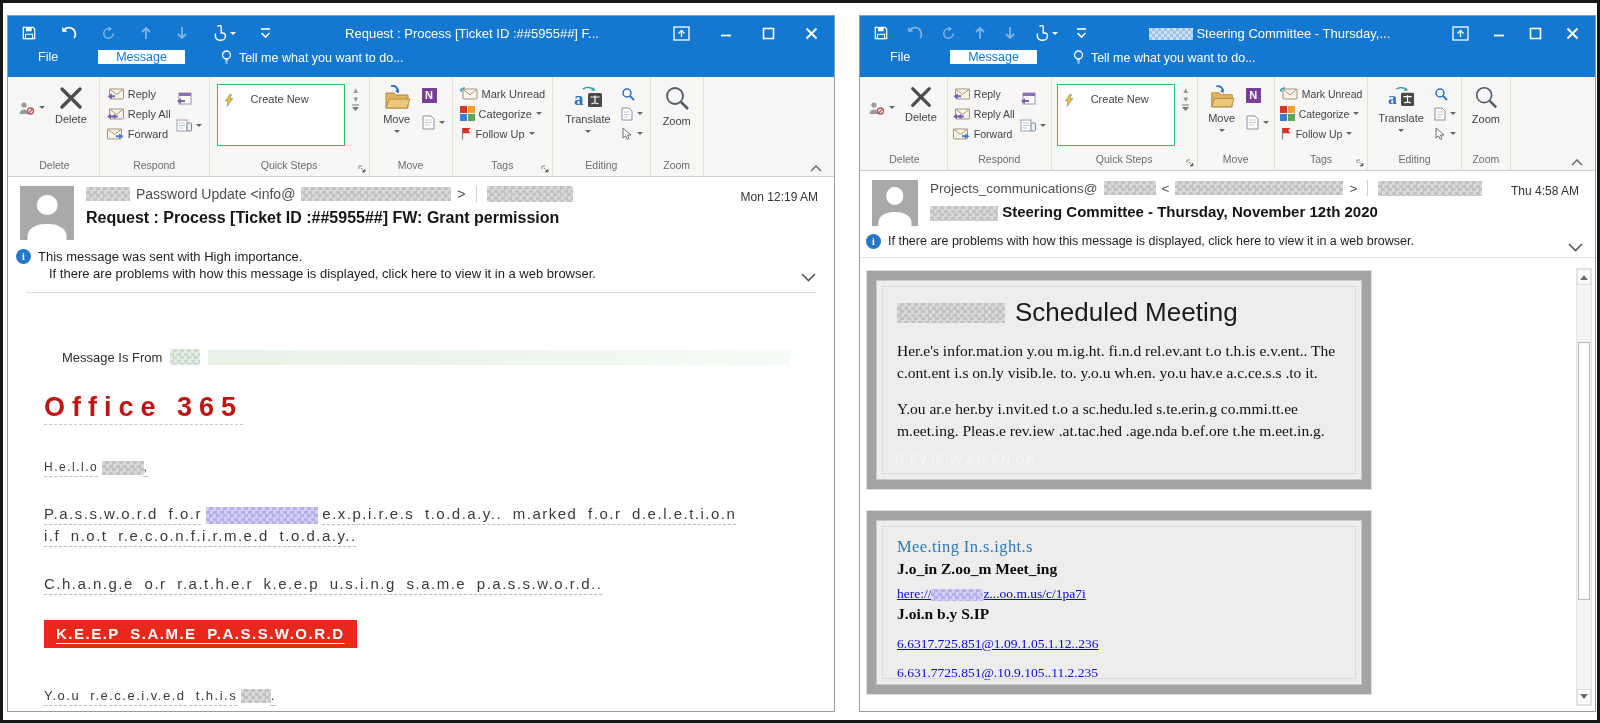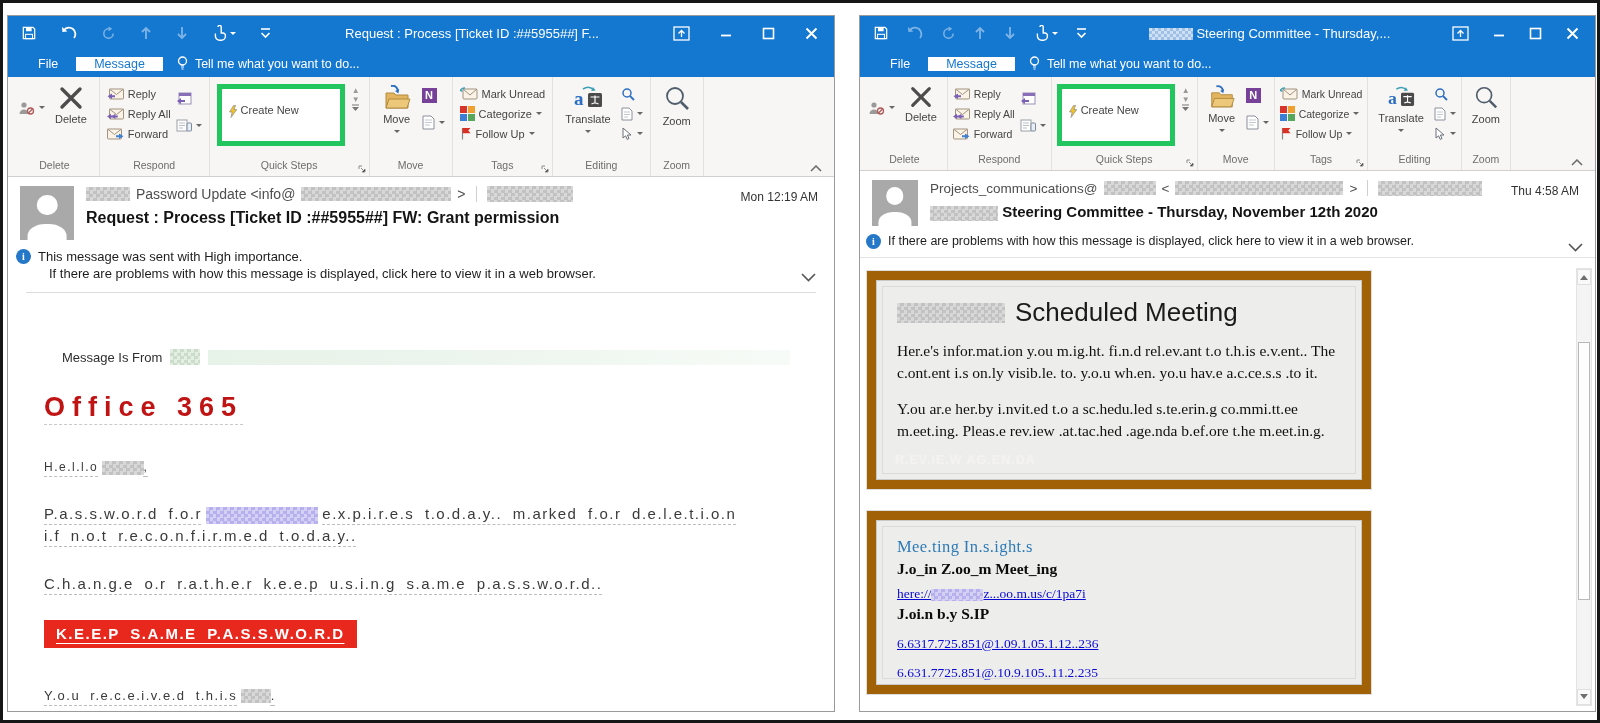--- a/index.html
+++ b/index.html
@@ -18,36 +18,36 @@
   #winR .qat{gap:18px;}
   .qi{display:flex;align-items:center;gap:3px;}
   .dim{opacity:.45;}
   .tb-title{flex:1;text-align:center;font-size:13px;white-space:nowrap;overflow:hidden;padding:0 8px;}
   .wb{display:flex;align-items:center;gap:30px;padding-right:8px;}
   #winR .wb{gap:24px;}
   .wb span{font-size:14px;line-height:1;}
   .caret{width:0;height:0;border:3.5px solid transparent;border-top-color:#fff;margin-top:3px;display:inline-block;}
   .caretg{width:0;height:0;border:3px solid transparent;border-top-color:#666;margin-top:3px;display:inline-block;}
   
-  .tabs{flex:none;height:27px;background:var(--blue);display:flex;align-items:center;color:#fff;padding-left:12px;}
+  .tabs{flex:none;height:27px;background:var(--blue);display:flex;align-items:flex-start;color:#fff;padding-left:12px;gap:22px;}
   .tab{display:flex;align-items:center;padding:0 18px;font-size:12.5px;}
   .tab.sel{background:#fff;color:var(--blue);}
   .tellme{display:flex;align-items:center;gap:7px;padding:0 14px;font-size:12.5px;}
   
   .rib{flex:none;background:var(--ribbon);border-bottom:1px solid #d2d0cd;display:flex;align-items:stretch;position:relative;height:100px;padding-left:2px;}
   #winR .rib{height:94px;}
   .grp{display:flex;flex-direction:column;border-right:1px solid #e3e1de;padding:5px 7px 0 7px;position:relative;}
   #winR .grp{padding:5px 5px 0 5px;}
   .gb{flex:1;display:flex;align-items:flex-start;gap:5px;}
   .gl{height:19px;text-align:center;color:#6d6d6d;font-size:10.5px;line-height:17px;}
   .bl{display:flex;flex-direction:column;align-items:center;font-size:11px;color:#444;gap:2px;padding:3px 5px;}
   .sb{display:flex;align-items:center;gap:4px;font-size:11px;color:#444;white-space:nowrap;height:19px;}
   #winR .sb{font-size:10.5px;}
   .col{display:flex;flex-direction:column;justify-content:flex-start;gap:1px;padding-top:2px;}
-  .qsbox{width:128px;height:62px;background:#fff;border:5px solid #22c55e;margin-top:2px;padding:15px 6px;font-size:11px;color:#444;display:flex;gap:3px;}
+  .qsbox{width:128px;height:62px;background:#fff;border:1px solid #22c55e;margin-top:2px;padding:8px 6px;font-size:11px;color:#444;display:flex;gap:17px;}
   #winR .qsbox{width:118px;}
   .qsscroll{display:flex;flex-direction:column;justify-content:space-between;align-items:center;padding:4px 0 2px;width:12px;color:#999;font-size:8px;}
   .dl{position:absolute;right:3px;bottom:3px;color:#8a8a8a;}
   .ribchev{position:absolute;right:12px;bottom:4px;}
   
   .hdr{flex:none;position:relative;padding:9px 14px 0 12px;}
   .avatar{width:54px;height:54px;background:#a9a9a9;position:relative;flex:none;overflow:hidden;}
   #winR .avatar{width:46px;height:46px;}
   .avatar::before{content:"";position:absolute;left:50%;top:16%;width:38%;height:38%;background:#fff;border-radius:50%;transform:translateX(-50%);}
   .avatar::after{content:"";position:absolute;left:50%;bottom:-18%;width:72%;height:48%;background:#fff;border-radius:46% 46% 0 0;transform:translateX(-50%);}
@@ -75,21 +75,21 @@
   .brand{margin-top:27px;font-size:27px;font-weight:bold;color:var(--officered);letter-spacing:7px;text-decoration:underline dashed #c9c9c9 1px;text-underline-offset:8px;}
   .sp{letter-spacing:1.5px;word-spacing:5px;text-decoration:underline dashed #bdbdbd 1px;text-underline-offset:5px;}
   .pL{font-size:15px;line-height:1.45;}
   .hello{margin-top:36px;font-size:12px;}
   .para1{margin-top:27px;max-width:715px;}
   .para2{margin-top:26px;}
   .cta{display:inline-block;margin-top:25px;background:var(--ctared);color:#fff;font-size:15px;font-weight:bold;padding:5px 12px 6px;letter-spacing:1.5px;word-spacing:5px;text-decoration:underline #fff 1px;text-underline-offset:4px;}
   .footer{margin-top:40px;font-size:13px;}
   
   .bodyR{flex:1;position:relative;overflow:hidden;padding:12px 0 0 6px;}
-  .card{width:506px;background:#a16207;border:1px solid #dedede;padding:9px;}
+  .card{width:506px;background:#a3a3a3;border:1px solid #dedede;padding:9px;}
   .card+.card{margin-top:20px;}
   .card-in{background:#ededec;border:1px solid #c9c9c9;outline:1px solid #dbdbda;outline-offset:-7px;padding:16px 20px;position:relative;}
   .c1-in{height:200px;}
   .c2-in{height:165px;}
   .c1-head{font-size:26px;color:#1a1a1a;display:flex;align-items:center;gap:10px;}
   .c1-head .rd{height:20px;width:108px;}
   .pR{font-family:"Liberation Serif",serif;font-size:15.5px;color:#101010;line-height:1.42;max-width:440px;}
   .c1p1{margin-top:14px;}
   .c1p2{margin-top:12px;}
   .ghost{position:absolute;left:18px;bottom:12px;font-size:12.5px;font-weight:bold;color:#f4f3f1;letter-spacing:1px;}

